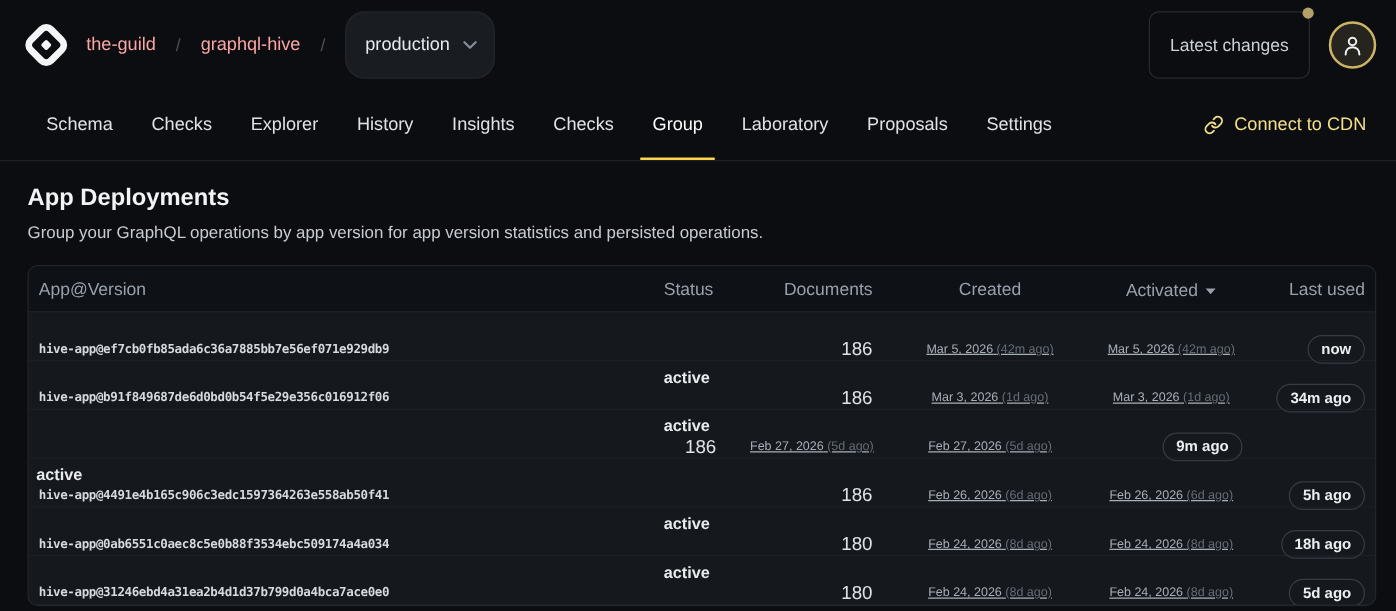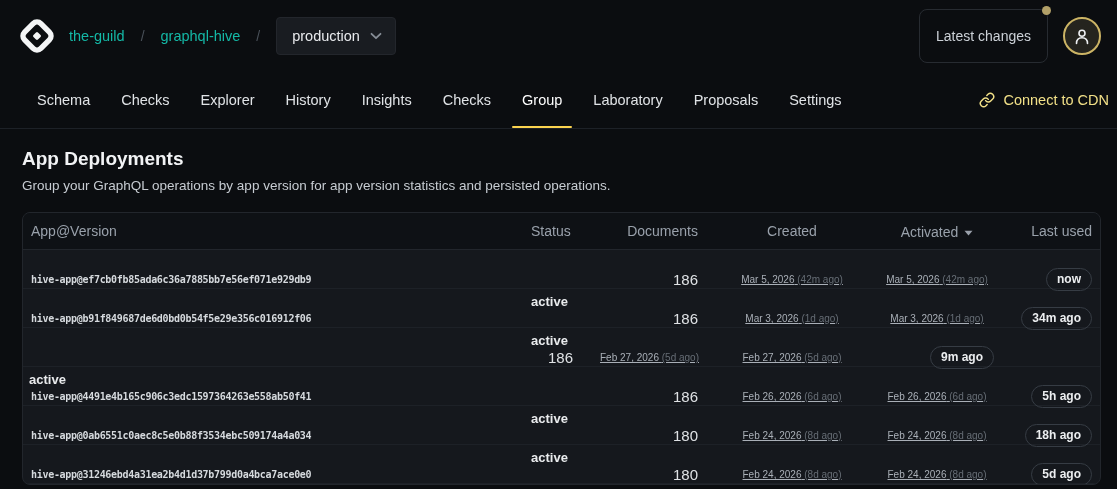--- a/index.html
+++ b/index.html
@@ -13,26 +13,26 @@
 
   
   .header {
     height: 72px;
     display: flex;
     align-items: center;
     padding: 0 16px 0 17px;
   }
   .logo { width: 40px; height: 40px; display: flex; align-items: center; justify-content: center; }
   .breadcrumb { display: flex; align-items: center; margin-left: 12px; font-size: 14.5px; }
-  .crumb { color: #14b8a6; padding: 0 0; cursor: pointer; }
+  .crumb { color: #fca5a5; padding: 0 0; cursor: pointer; }
   .crumb-sep { color: #4a515a; margin: 0 16px; font-size: 14px; }
   .target-btn {
     display: flex; align-items: center; gap: 10px;
-    background: #191c21; border: 1px solid #23262c; border-radius: 4px;
-    height: 38px; padding: 0 13px 0 15px;
+    background: #191c21; border: 1px solid #23262c; border-radius: 16px;
+    height: 54px; padding: 0 13px 0 15px;
     color: #e8eaed; font-size: 14.5px; cursor: pointer;
   }
   .header-right { margin-left: auto; display: flex; align-items: center; gap: 15px; }
   .latest-btn {
     position: relative;
     height: 54px; padding: 0 16px;
     background: transparent; border: 1px solid #272b31; border-radius: 8px;
     color: #ccd1d7; font-size: 14px; cursor: pointer;
     font-family: "Liberation Sans", "DejaVu Sans", sans-serif;
   }
@@ -45,21 +45,21 @@
     border: 2px solid #ccb465; background: #25241e;
     display: flex; align-items: center; justify-content: center;
     cursor: pointer;
   }
 
   
   .navbar {
     height: 57px;
     border-bottom: 1px solid #1d2127;
     display: flex; align-items: stretch;
-    padding: 0 8px 0 27px;
+    padding: 0 24px 0 27px;
   }
   .tab-list { display: flex; list-style: none; }
   .tab {
     display: flex; align-items: center;
     padding: 0 10px; margin-right: 11px;
     font-size: 14.5px; color: #e0e3e6;
     position: relative; cursor: pointer;
   }
   .tab.active { color: #ffffff; }
   .tab.active::after {

